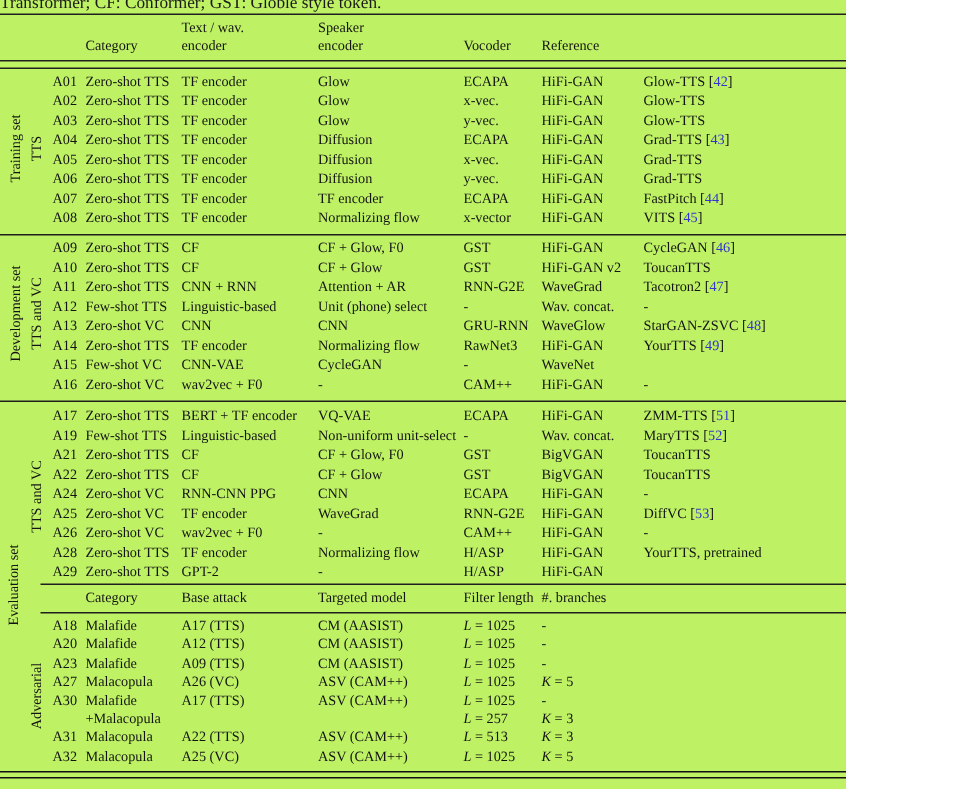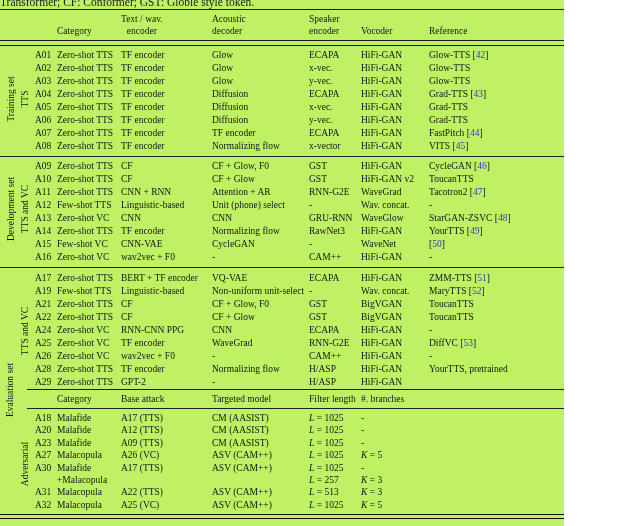--- a/index.html
+++ b/index.html
@@ -18,21 +18,21 @@
   .rule-double{height:3.5px;border-top:1.1px solid #1f1f1f;border-bottom:1.1px solid #1f1f1f;}
   .rule-partial{height:0;border-top:1px solid #1f1f1f;margin-left:27px;}
   .rule-bottom{height:3.2px;border-top:1.3px solid #111;border-bottom:1.3px solid #111;}
 
   
   .grid{display:grid;grid-template-columns:22px 64px 91px 97px 52px 68px auto;
         padding-left:35px;white-space:nowrap;}
 
   .hdr{align-items:end;padding-top:4px;padding-bottom:3px;}
   .hdr .hl{line-height:11.5px;}
-  .hdr .ctr{display:inline-block;text-align:center;font-family:Liberation Serif, serif;}
+  .hdr .ctr{display:inline-block;text-align:left;font-family:Liberation Serif, serif;}
 
   .sec{padding-top:3px;padding-bottom:3px;}
   .sec-eval{padding-top:4px;padding-bottom:0;}
   .row{line-height:13px;height:13px;}
   .adv .row{line-height:12.4px;height:12.4px;}
   .advhdr{padding-top:4px;padding-bottom:3px;line-height:11.5px;}
 
   .cell{overflow:visible;}
   .cite{color:#3434cc;}
   .i{font-style:italic;}
@@ -56,24 +56,20 @@
   <div class="grid hdr">
     <div class="cell"></div>
     <div class="cell hl">Category</div>
     <div class="cell">
       <span class="ctr">
         <span class="hl">Text / wav.</span><br>
         <span class="hl">encoder</span>
       </span>
     </div>
     <div class="cell">
-      <span class="hl">Acoustic</span><br>
-      <span class="hl">decoder</span>
-    </div>
-    <div class="cell">
       <span class="hl">Speaker</span><br>
       <span class="hl">encoder</span>
     </div>
     <div class="cell hl">Vocoder</div>
     <div class="cell hl">Reference</div>
   </div>
 
   <div class="rule-double"></div>
 
   <div class="sec">
@@ -208,21 +204,20 @@
         <div class="cell c5">HiFi-GAN</div>
         <div class="cell c6"><span>YourTTS [</span><span class="cite">49</span><span>]</span></div>
       </div>
       <div class="grid row">
         <div class="cell c0">A15</div>
         <div class="cell c1">Few-shot VC</div>
         <div class="cell c2">CNN-VAE</div>
         <div class="cell c3">CycleGAN</div>
         <div class="cell c4">-</div>
         <div class="cell c5">WaveNet</div>
-        <div class="cell c6"><span>[</span><span class="cite">50</span><span>]</span></div>
       </div>
       <div class="grid row">
         <div class="cell c0">A16</div>
         <div class="cell c1">Zero-shot VC</div>
         <div class="cell c2">wav2vec + F0</div>
         <div class="cell c3">-</div>
         <div class="cell c4">CAM++</div>
         <div class="cell c5">HiFi-GAN</div>
         <div class="cell c6">-</div>
       </div>

